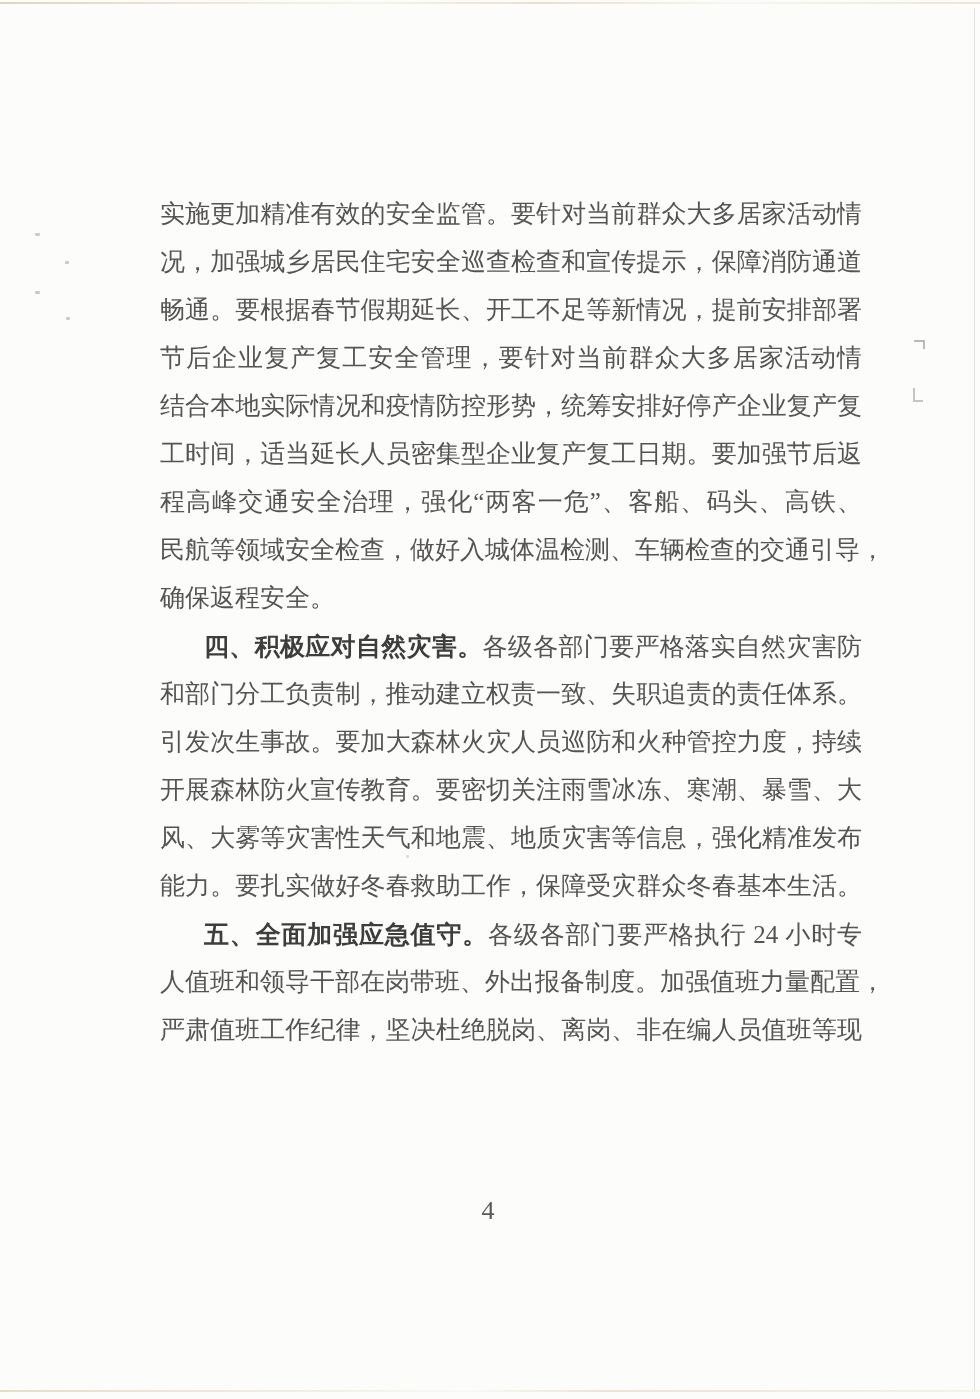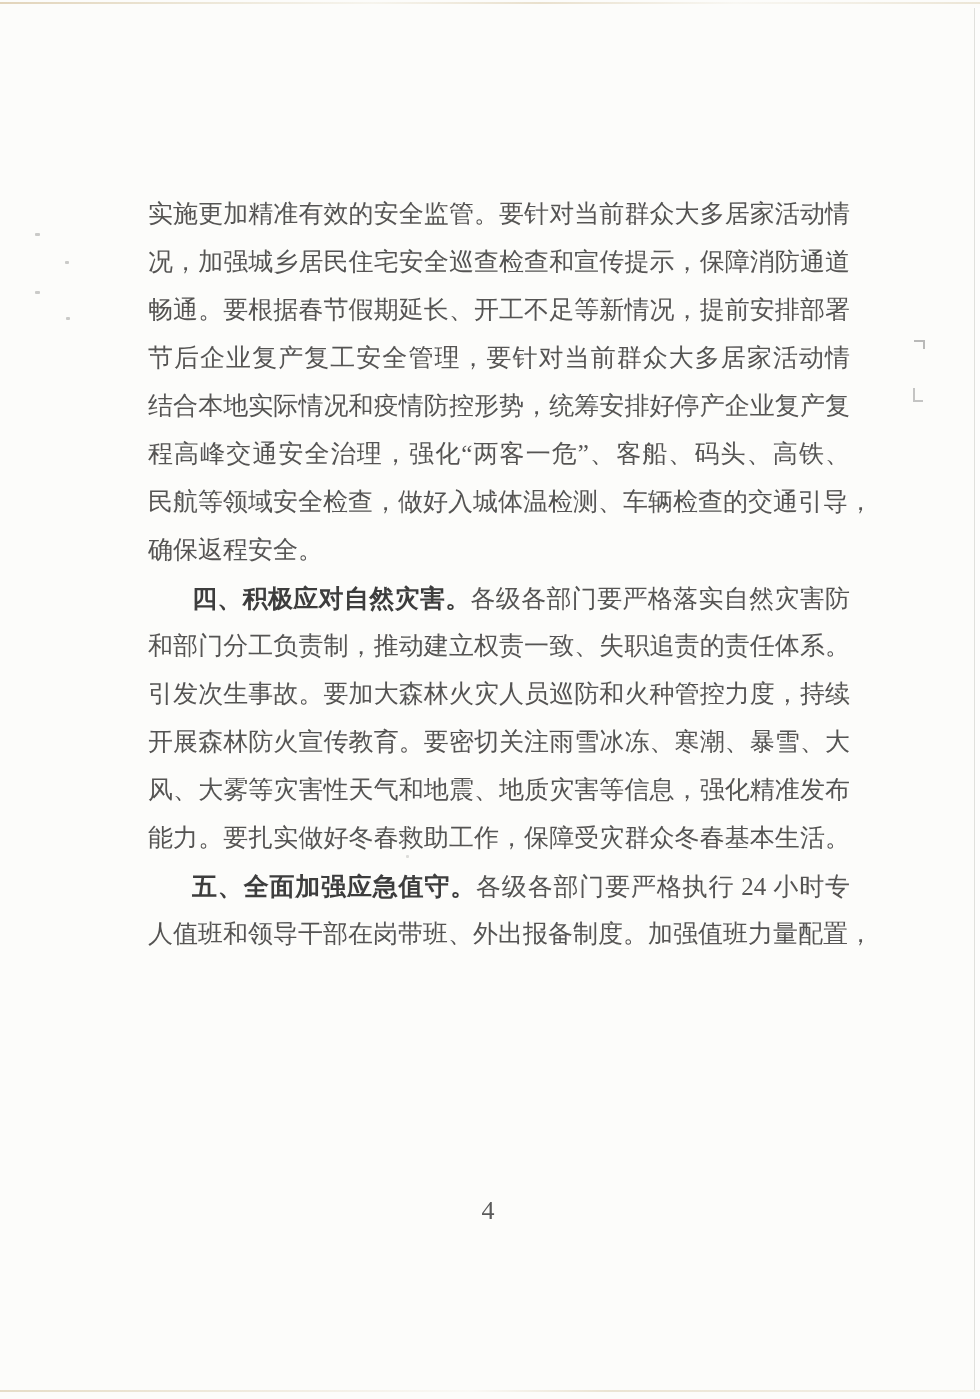--- a/index.html
+++ b/index.html
@@ -49,21 +49,21 @@
   .edge-right-paper {
     position: absolute;
     left: 975px; top: 8px;
     width: 5px; height: 1382px;
     background: #fdfdfc;
   }
 
   
   .text-block {
     position: absolute;
-    left: 148px;
+    left: 160px;
     top: 190px;
     width: 702px;
     color: #555453;
     font-size: 25px;
     line-height: 48px;
   }
   .line {
     height: 48px;
     text-align: justify;
     text-align-last: justify;
@@ -137,26 +137,28 @@
 <div class="speck s5"></div>
 <div class="mark-corner"></div>
 <div class="mark-ell"></div>
 
 <div class="text-block">
     <div class="line">实施更加精准有效的安全监管。要针对当前群众大多居家活动情</div>
     <div class="line">况，加强城乡居民住宅安全巡查检查和宣传提示，保障消防通道</div>
     <div class="line">畅通。要根据春节假期延长、开工不足等新情况，提前安排部署</div>
     <div class="line">节后企业复产复工安全管理，要针对当前群众大多居家活动情</div>
     <div class="line">结合本地实际情况和疫情防控形势，统筹安排好停产企业复产复</div>
+    <div class="line">工时间，适当延长人员密集型企业复产复工日期。要加强节后返</div>
     <div class="line">程高峰交通安全治理，强化“两客一危”、客船、码头、高铁、</div>
     <div class="line">民航等领域安全检查，做好入城体温检测、车辆检查的交通引导，</div>
     <div class="line last">确保返程安全。</div>
     <div class="line indent"><span class="lead">四、积极应对自然灾害。</span>各级各部门要严格落实自然灾害防</div>
     <div class="line">和部门分工负责制，推动建立权责一致、失职追责的责任体系。</div>
     <div class="line">引发次生事故。要加大森林火灾人员巡防和火种管控力度，持续</div>
     <div class="line">开展森林防火宣传教育。要密切关注雨雪冰冻、寒潮、暴雪、大</div>
     <div class="line">风、大雾等灾害性天气和地震、地质灾害等信息，强化精准发布</div>
     <div class="line">能力。要扎实做好冬春救助工作，保障受灾群众冬春基本生活。</div>
     <div class="line indent"><span class="lead">五、全面加强应急值守。</span>各级各部门要严格执行 24 小时专</div>
     <div class="line">人值班和领导干部在岗带班、外出报备制度。加强值班力量配置，</div>
+    <div class="line">严肃值班工作纪律，坚决杜绝脱岗、离岗、非在编人员值班等现</div>
   </div>
 
 <div class="page-number">4</div>
 
 </body></html>

